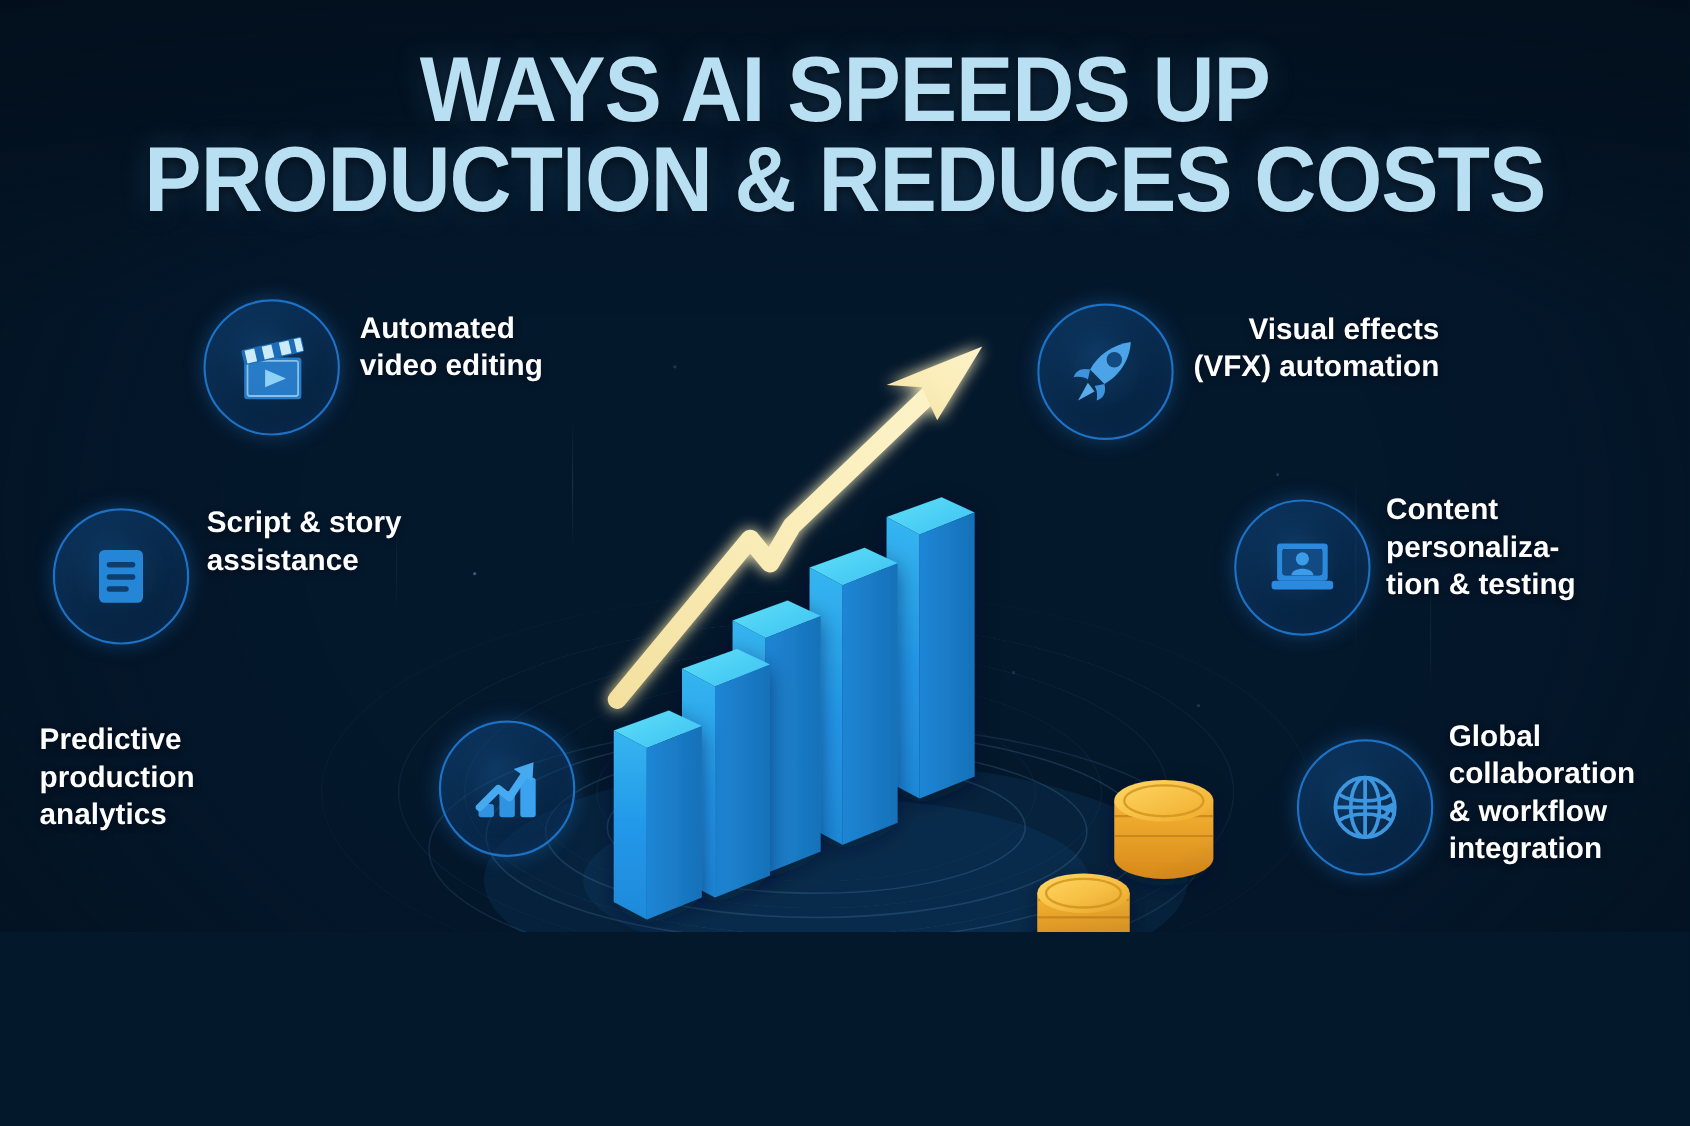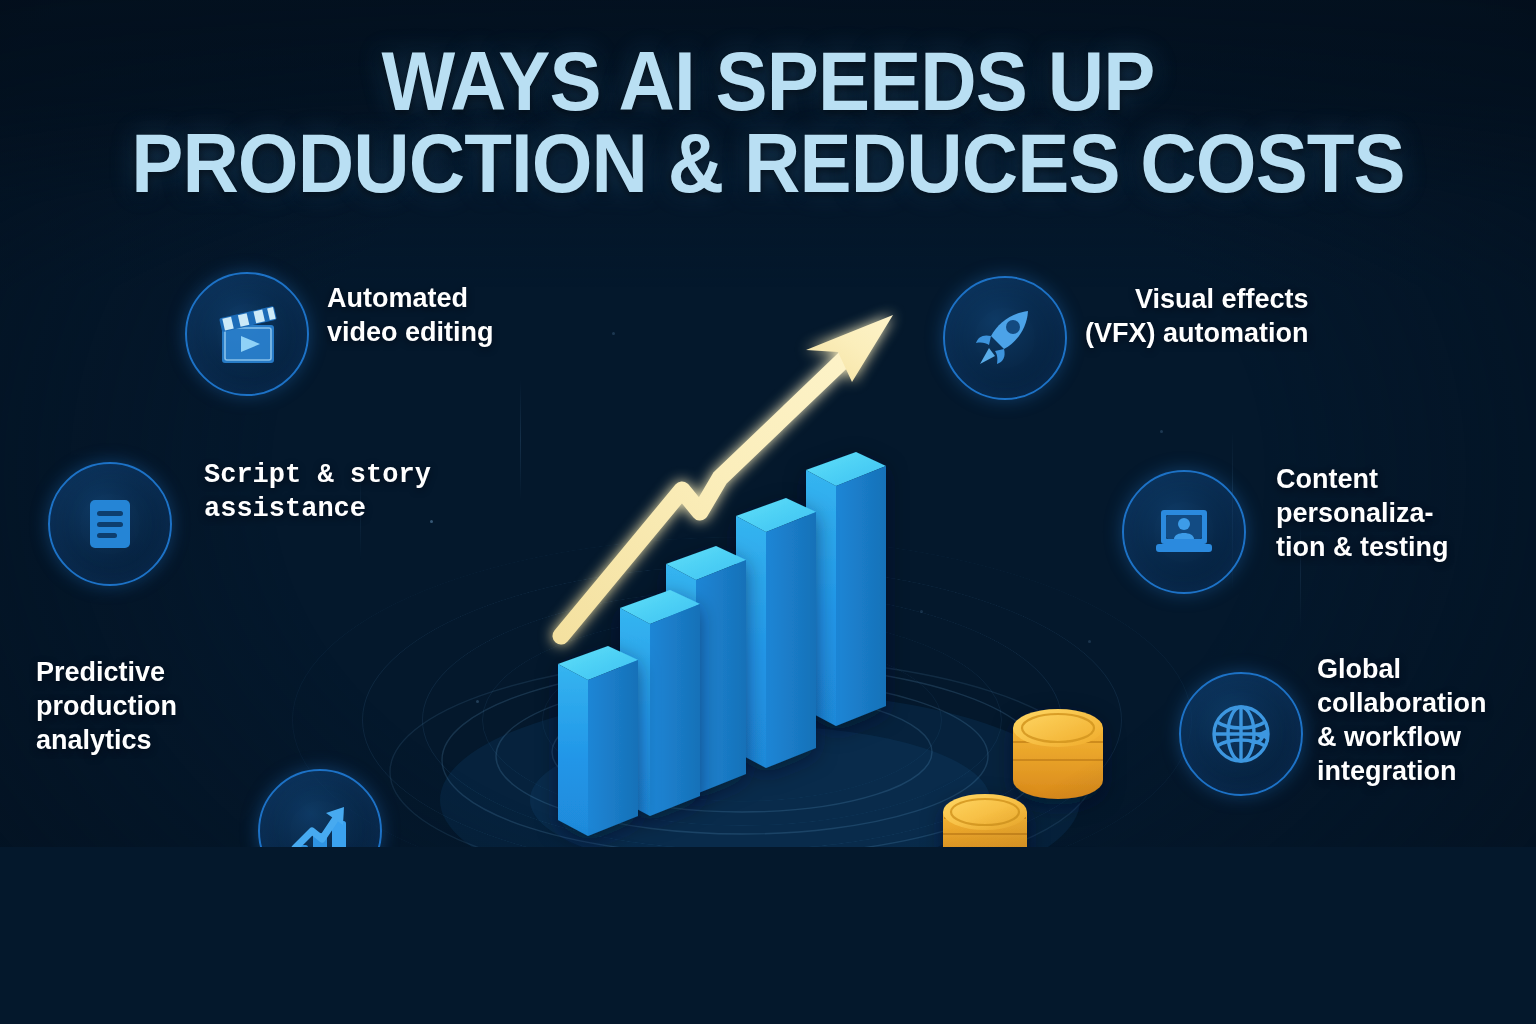--- a/index.html
+++ b/index.html
@@ -77,27 +77,27 @@
     box-shadow:0 0 18px rgba(40,130,215,.35), inset 0 0 26px rgba(20,80,145,.35);
     display:flex; align-items:center; justify-content:center;
     flex:0 0 124px;
   }
   .icon-circle svg{ display:block; }
 
   
   #f-video{ left:185px; top:272px; }
   #f-video .txt{ margin-left:18px; margin-top:9px; }
   #f-script{ left:48px; top:462px; }
-  #f-script .txt{ margin-left:32px; margin-top:-4px;font-family:Liberation Mono, monospace; }
-  #f-predict{ left:36px; top:655px; flex-direction:column; }
+  #f-script .txt{ margin-left:16px; margin-top:-4px; }
+  #f-predict{ left:36px; top:655px; flex-direction:row; }
   #f-predict .txt{ margin-bottom:12px; }
   #f-predict .icon-circle{ margin-left:222px; }
   #f-vfx{ left:943px; top:276px; }
   #f-vfx .txt{ margin-left:18px; margin-top:6px;text-align:right; }
-  #f-content{ left:1122px; top:470px;gap:16px; }
+  #f-content{ left:1122px; top:454px; }
   #f-content .txt{ margin-left:14px; margin-top:-8px; width:250px; }
   #f-global{ left:1179px; top:672px; }
   #f-global .txt{ margin-left:14px; margin-top:-20px; width:230px; }
 
   
   #art{ position:absolute; left:0; top:0; width:1536px; height:1024px; pointer-events:none; }
 </style>
 </head>
 <body>
 

